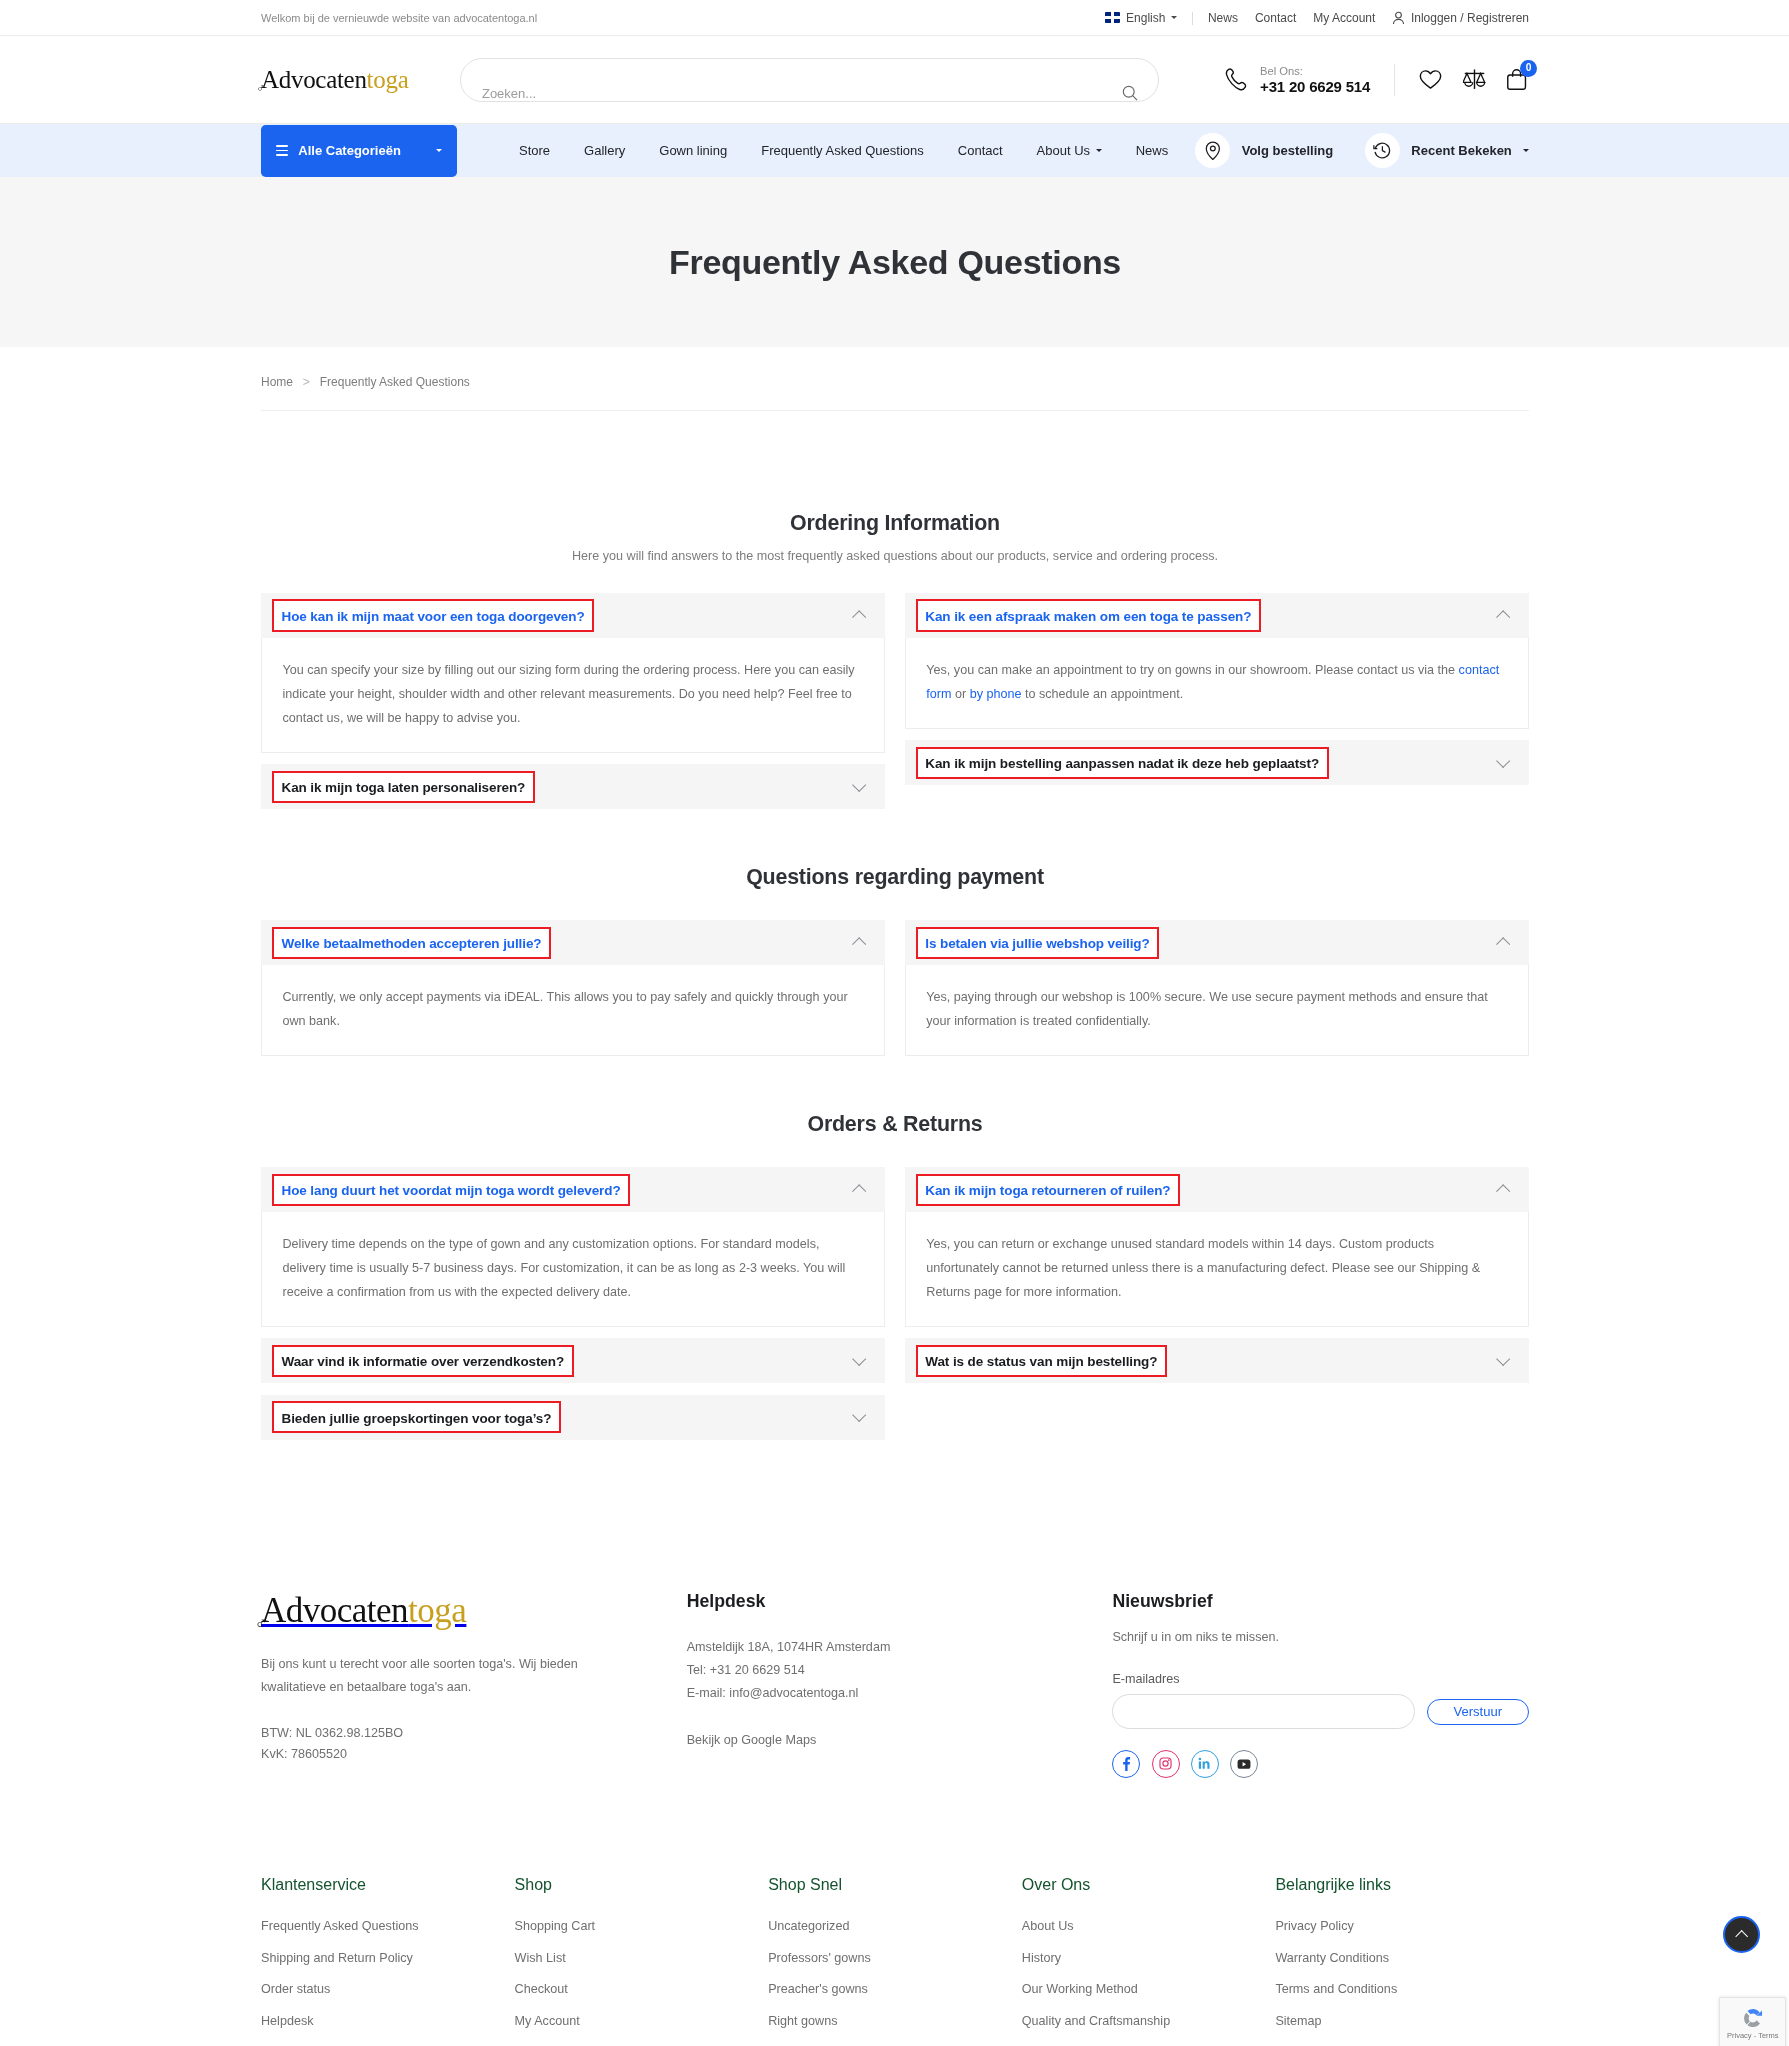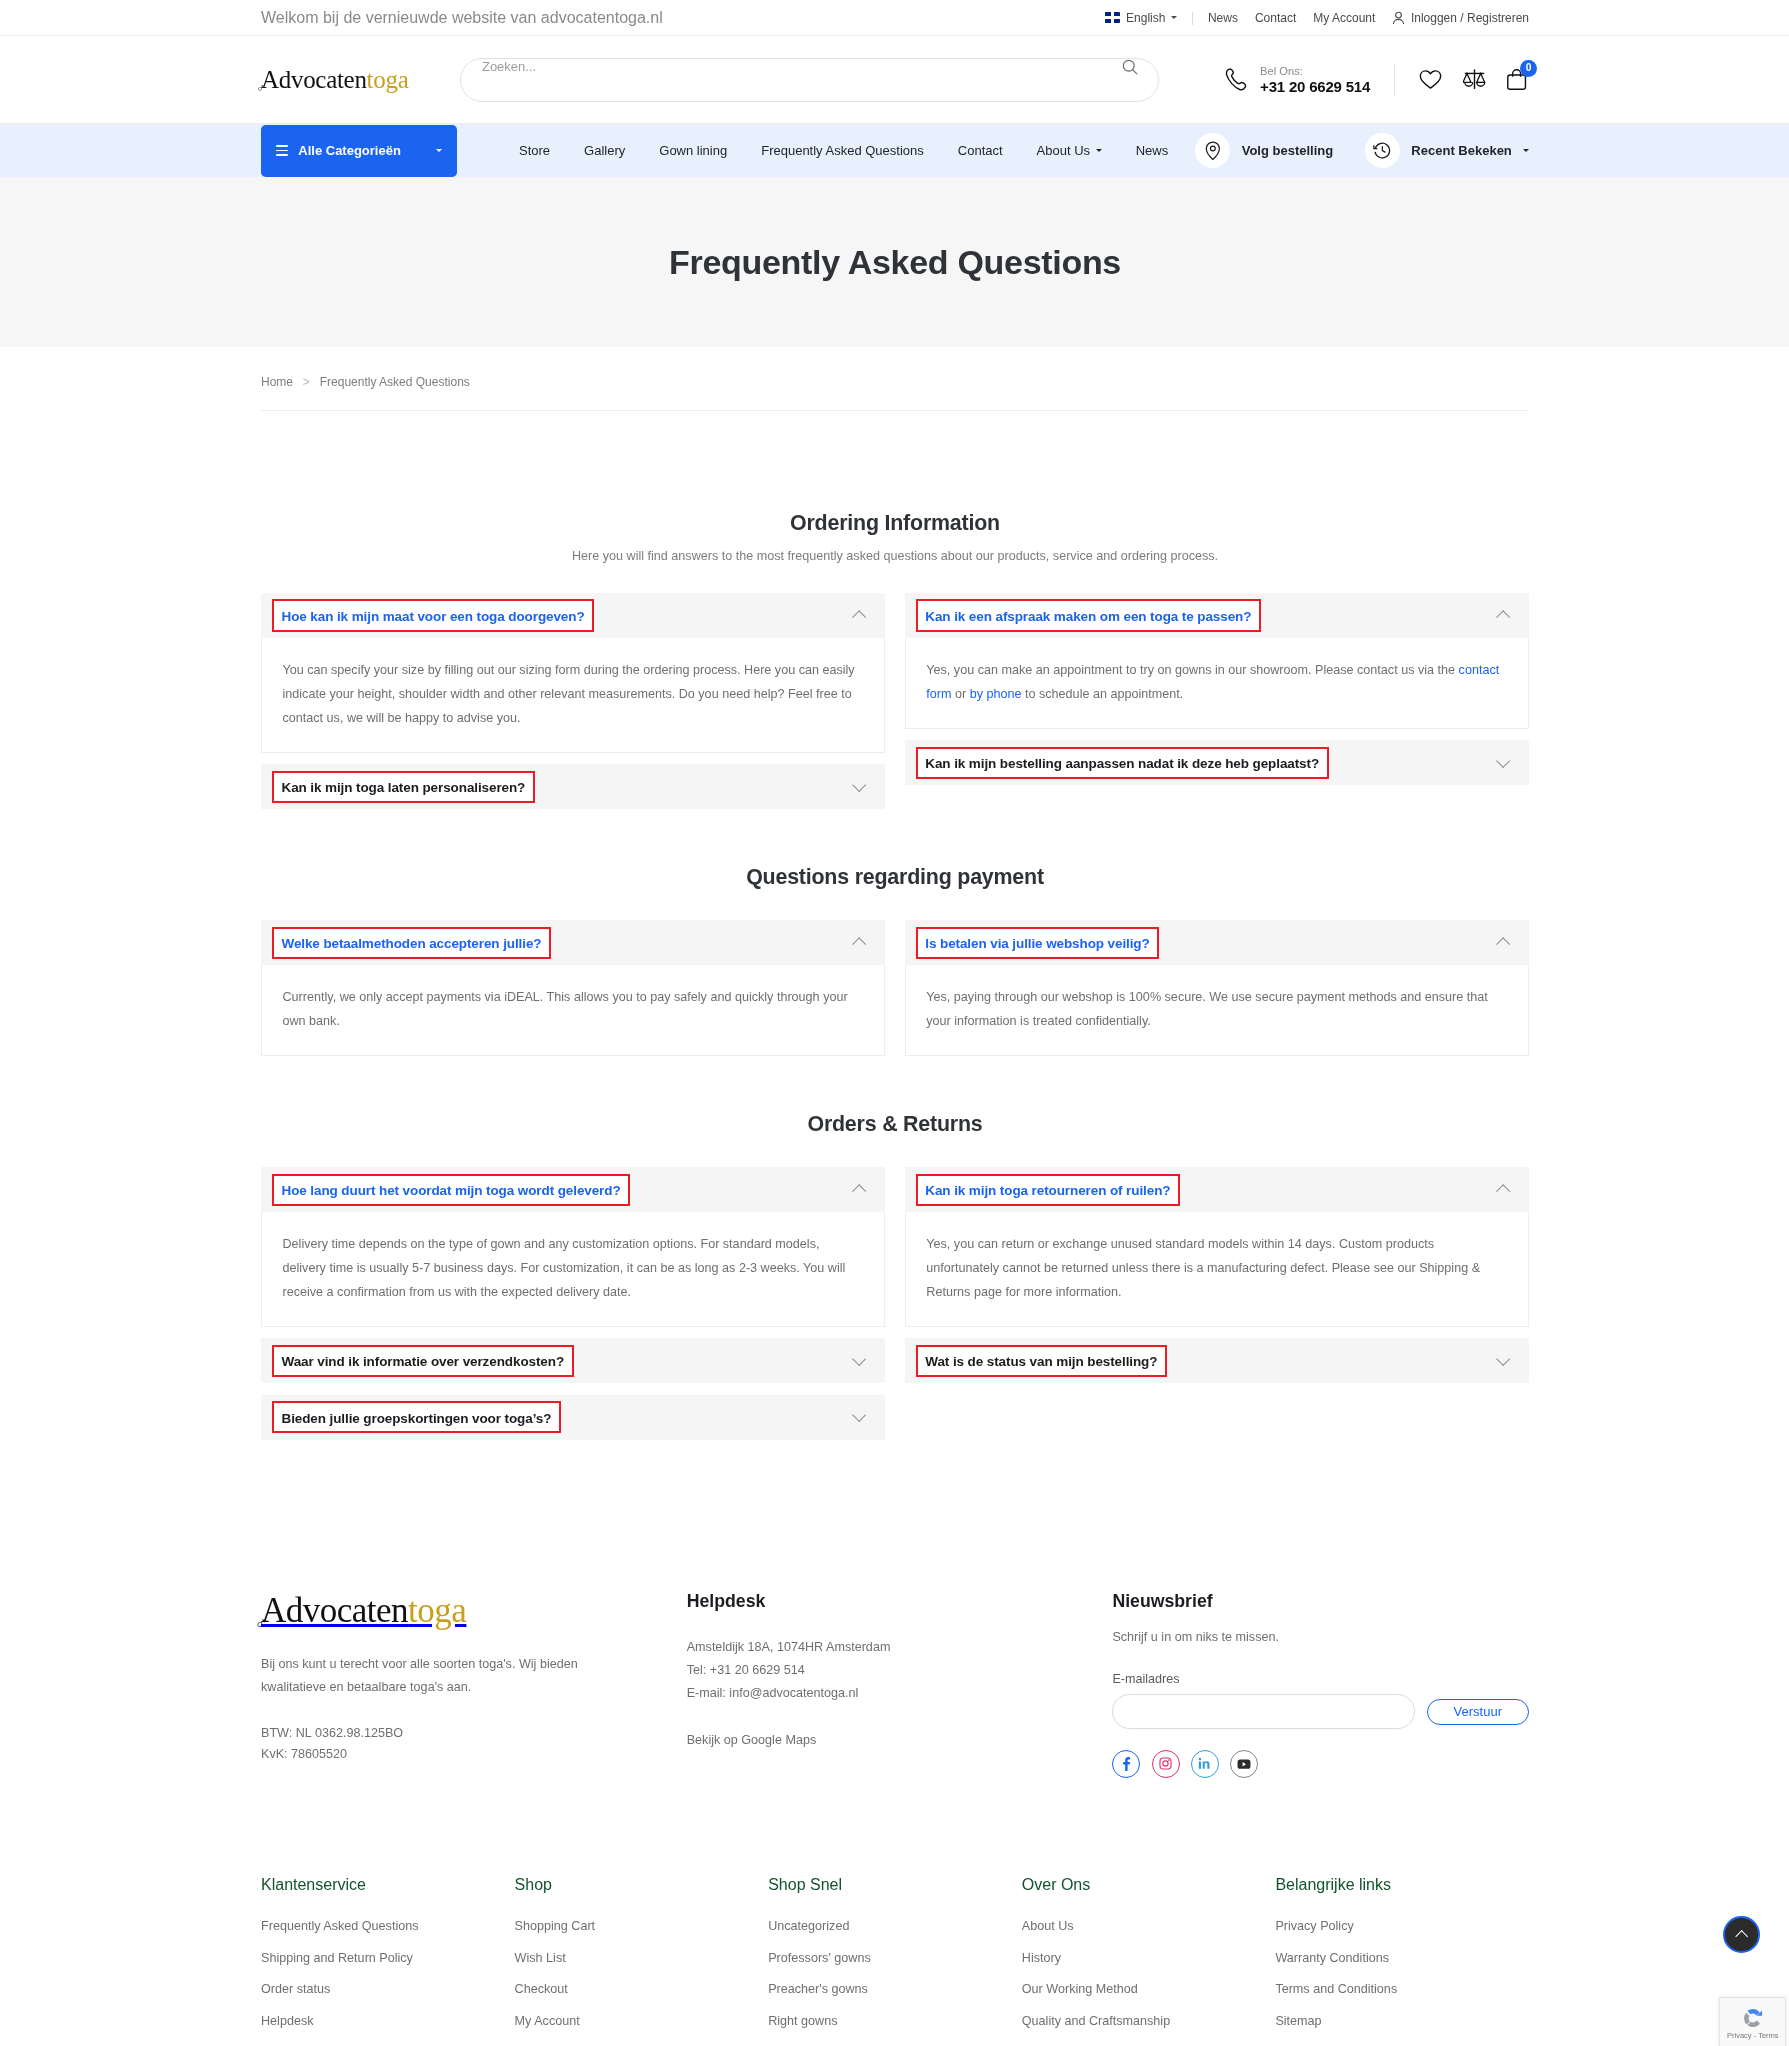--- a/index.html
+++ b/index.html
@@ -18,21 +18,21 @@
   
   .topbar {
     height: 36px;
     border-bottom: 0.9px solid #ececec;
     display: flex;
     align-items: center;
     font-size: 12px;
     color: #888888;
   }
   .topbar .wrap { display: flex; align-items: center; justify-content: space-between; width: 1268px; }
-  .topbar-left { font-size: 16px; color: #8a8a8a; }
+  .topbar-left { font-size: 11px; color: #8a8a8a; }
   .topbar-right { display: flex; align-items: flex-end; gap: 0; font-size: 12px; color: #4a4a4a; }
   .lang-pick { display: flex; align-items: center; gap: 5.6px; cursor: pointer; padding-right: 15px; }
   .flag-uk {
     width: 15px; height: 10.3px; display: inline-block; position: relative;
     background: #00247d; border-radius: 0.9px; overflow: hidden; flex: none;
   }
   .flag-uk::before {
     content: ""; position: absolute; left: 0; top: 3.7px; width: 15px; height: 2.8px; background: #fff;
   }
   .flag-uk::after {
@@ -46,21 +46,21 @@
 
   
   .header { height: 88px; border-bottom: 0.9px solid #ececec; display: flex; align-items: center; }
   .header .wrap { display: flex; align-items: center; justify-content: space-between; }
   .logo { font-family: "Liberation Serif", serif; font-size: 25px; letter-spacing: -0.3px; white-space: nowrap; position: relative; text-decoration: none; }
   .logo .l-dark { color: #111111; font-weight: 400; }
   .logo .l-gold { color: #c8a020; font-weight: 400; }
   .logo .l-tick { position: absolute; left: -4.7px; bottom: -2.8px; font-size: 12px; color: #111; font-family: "Liberation Serif", serif; }
   .searchbox {
     width: 699px; height: 44px; border: 0.9px solid #e2e2e2; border-radius: 22.4px;
-    display: flex; align-items: flex-start; padding: 0 20.5px; margin-left: 52px;
+    display: flex; align-items: flex-end; padding: 0 20.5px; margin-left: 52px;
   }
   .searchbox input {
     flex: 1; border: none; outline: none; font-size: 13px; color: #555;
     font-family: "Liberation Sans", sans-serif; background: transparent;
   }
   .searchbox input::placeholder { color: #9c9c9c; }
   .hdr-right { display: flex; align-items: center; gap: 0; margin-left: auto; }
   .callus { display: flex; align-items: center; gap: 11.2px; }
   .callus-txt .l1 { font-size: 11.2px; color: #8a8a8a; line-height: 14px; }
   .callus-txt .l2 { font-size: 15px; color: #111; font-weight: bold; line-height: 17.7px; letter-spacing: -0.2px; }

